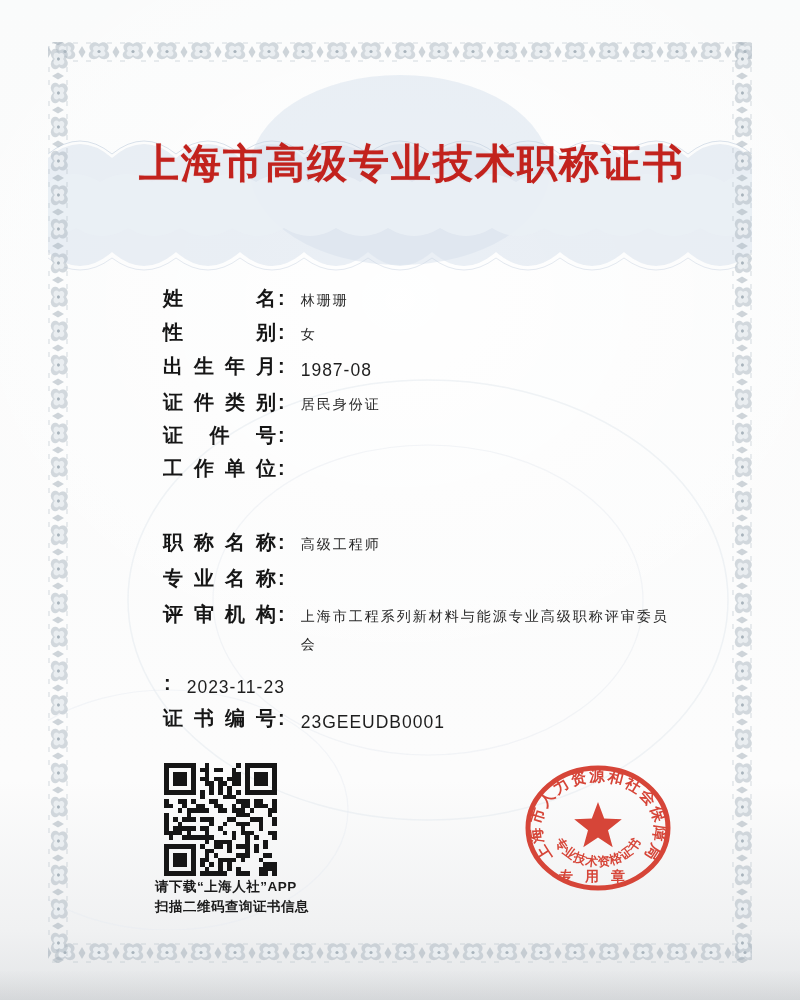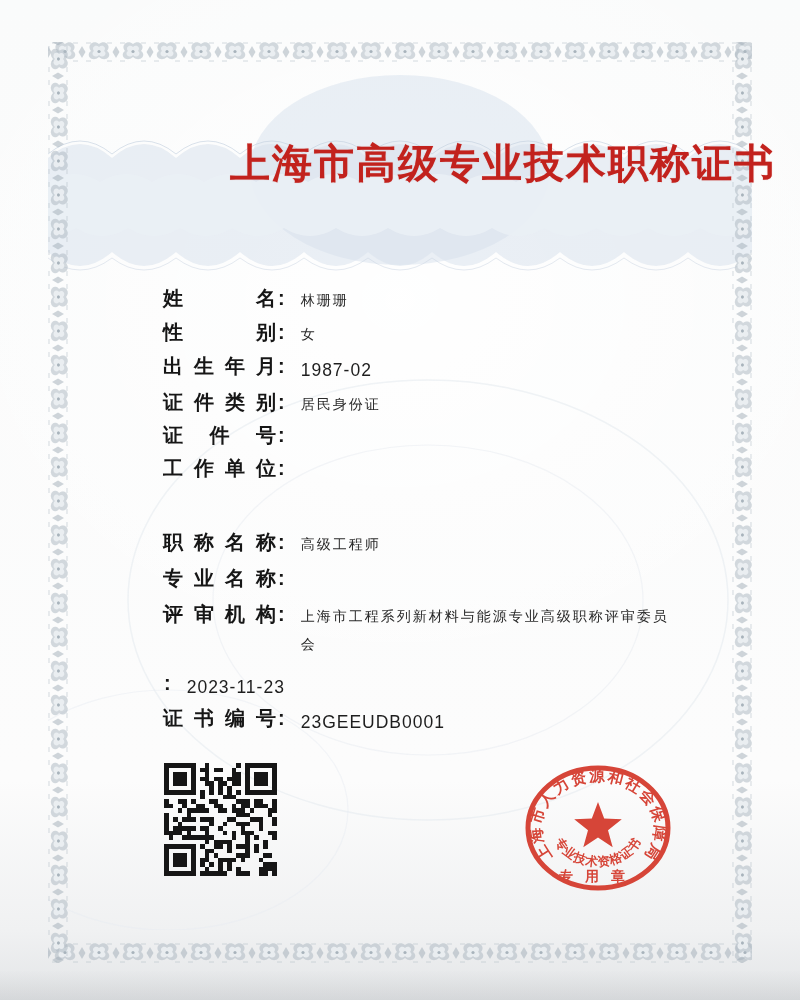--- a/index.html
+++ b/index.html
@@ -21,21 +21,21 @@
   
   .strip{position:absolute;display:block;}
   .strip.top{left:48px;top:42px;}
   .strip.bottom{left:48px;top:943px;}
   .strip.left{left:68px;top:42px;transform:rotate(90deg);transform-origin:0 0;}
   .strip.right{left:752px;top:42px;transform:rotate(90deg);transform-origin:0 0;}
   .wm{position:absolute;pointer-events:none;}
   
   .title{
     position:absolute;left:48px;top:136px;width:728px;
-    text-align:right;font-size:40px;font-weight:bold;letter-spacing:2px;
+    text-align:center;font-size:40px;font-weight:bold;letter-spacing:2px;
     color:var(--title-red,#c2221d);
     text-shadow:0 0 1px rgba(194,34,29,.35);
     white-space:nowrap;
   }
   
   .row{position:absolute;left:163px;right:56px;display:flex;align-items:flex-start;}
   .lbl{
     font-size:20px;font-weight:700;color:#161616;min-width:114px;
     letter-spacing:1px;line-height:26px;white-space:nowrap;
   }
@@ -130,21 +130,21 @@
     <span class="val">女</span>
   </div>
   <div class="row r3">
     <span class="lbl" style="display: flex; justify-content: space-between; width: 114px;">
         <span>出</span>
         <span>生</span>
         <span>年</span>
         <span>月</span>
       </span>
       <span class="colon">:</span>
-    <span class="val num">1987-02</span>
+    <span class="val num">1987-08</span>
   </div>
   <div class="row r4">
     <span class="lbl" style="display: flex; justify-content: space-between; width: 114px;">
         <span>证</span>
         <span>件</span>
         <span>类</span>
         <span>别</span>
       </span>
       <span class="colon">:</span>
     <span class="val">居民身份证</span>
@@ -507,20 +507,24 @@
       <rect x="11" y="24" width="1" height="1" fill="#161616"></rect>
       <rect x="12" y="24" width="1" height="1" fill="#161616"></rect>
       <rect x="13" y="24" width="1" height="1" fill="#161616"></rect>
       <rect x="16" y="24" width="1" height="1" fill="#161616"></rect>
       <rect x="17" y="24" width="1" height="1" fill="#161616"></rect>
       <rect x="18" y="24" width="1" height="1" fill="#161616"></rect>
       <rect x="21" y="24" width="1" height="1" fill="#161616"></rect>
       <rect x="22" y="24" width="1" height="1" fill="#161616"></rect>
       <rect x="24" y="24" width="1" height="1" fill="#161616"></rect>
     </svg>
+  <div class="qr-caption">
+    <div>请下载“上海人社”APP</div>
+    <div>扫描二维码查询证书信息</div>
+  </div>
 
   <svg class="seal" viewBox="0 0 152 128" aria-hidden="true">
     <defs>
       <path id="sealTopArc" d="M 30.5 91.3 A 57 47 0 1 1 121.5 91.3" fill="none"></path>
       <path id="sealMidArc" d="M 34.3 79 A 46 38 0 0 0 117.7 79" fill="none"></path>
     </defs>
     <ellipse cx="76" cy="63" rx="70" ry="60" fill="none" stroke="var(--seal-red,#d4382a)" stroke-width="5"></ellipse>
     <polygon points="76,37 82.2,53.5 99.8,54.3 86,65.2 90.7,82.2 76,72.5 61.3,82.2 66,65.2 52.2,54.3 69.8,53.5" fill="var(--seal-red,#d4382a)"></polygon>
     <text font-size="15.5" font-weight="bold" fill="var(--seal-red,#d4382a)" letter-spacing="2">
       <textPath href="#sealTopArc" startOffset="50%" text-anchor="middle">上海市人力资源和社会保障局</textPath>

